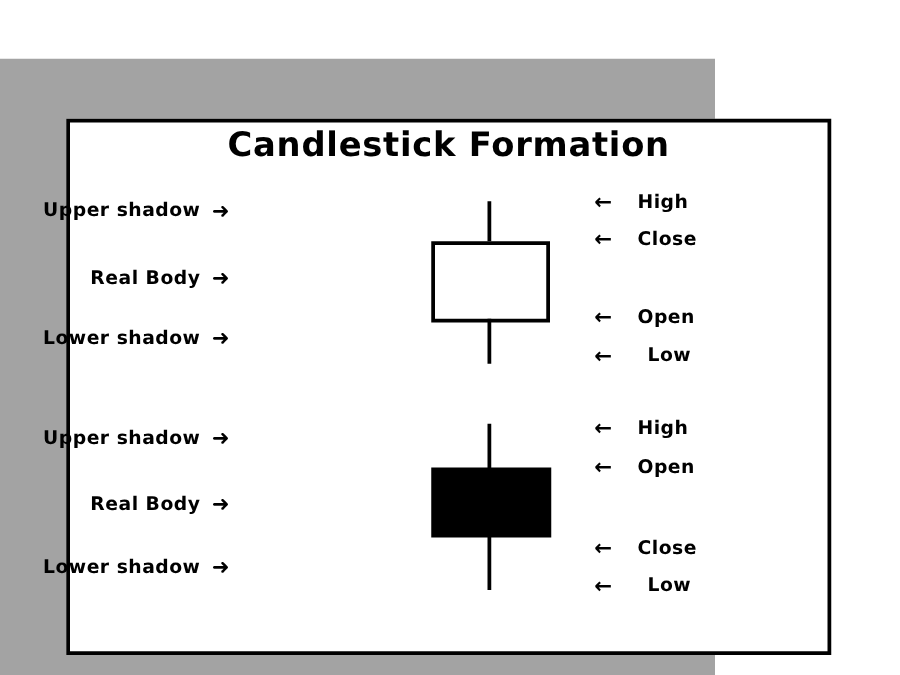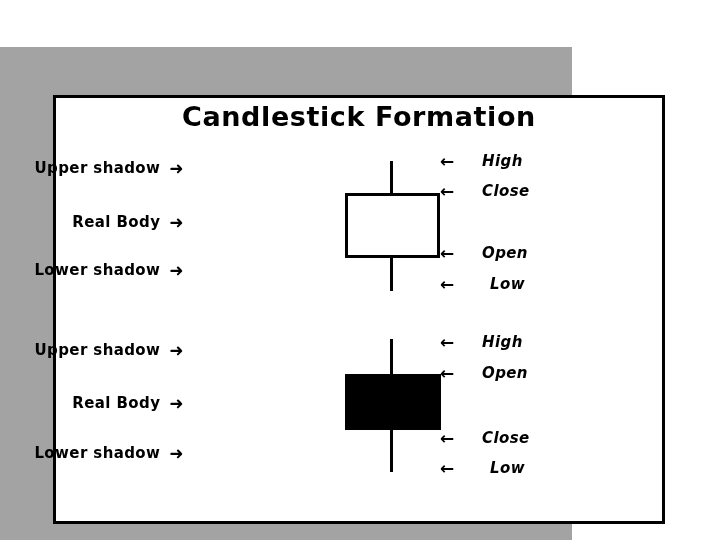--- a/index.html
+++ b/index.html
@@ -68,23 +68,22 @@
   }
   .left-label .arrow {
     display: inline-block;
     margin-left: 9px;
     font-size: 17px;
     vertical-align: -1px;
   }
 
   
   .right-label {
-    left: 440px;
-    text-align: left;
-    font-style: italic;
+    left: 468px;
+    text-align: right;
   }
   .right-label .arrow {
     display: inline-block;
     width: 22px;
     font-size: 17px;
     vertical-align: -1px;
   }
   .right-label .rtext {
     display: inline-block;
     margin-left: 20px;

